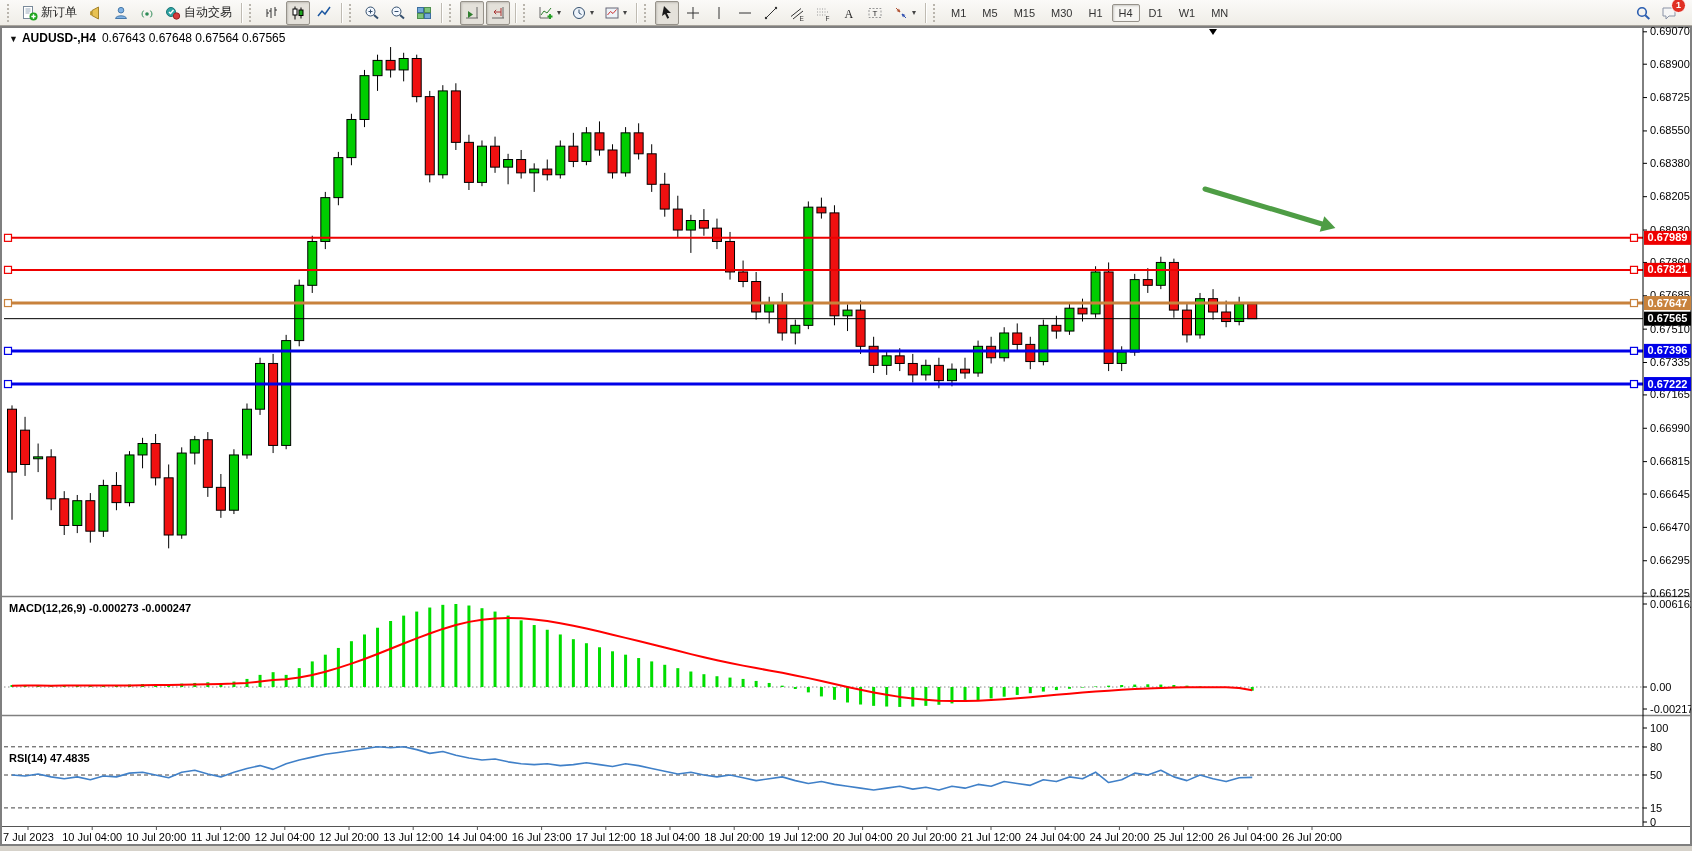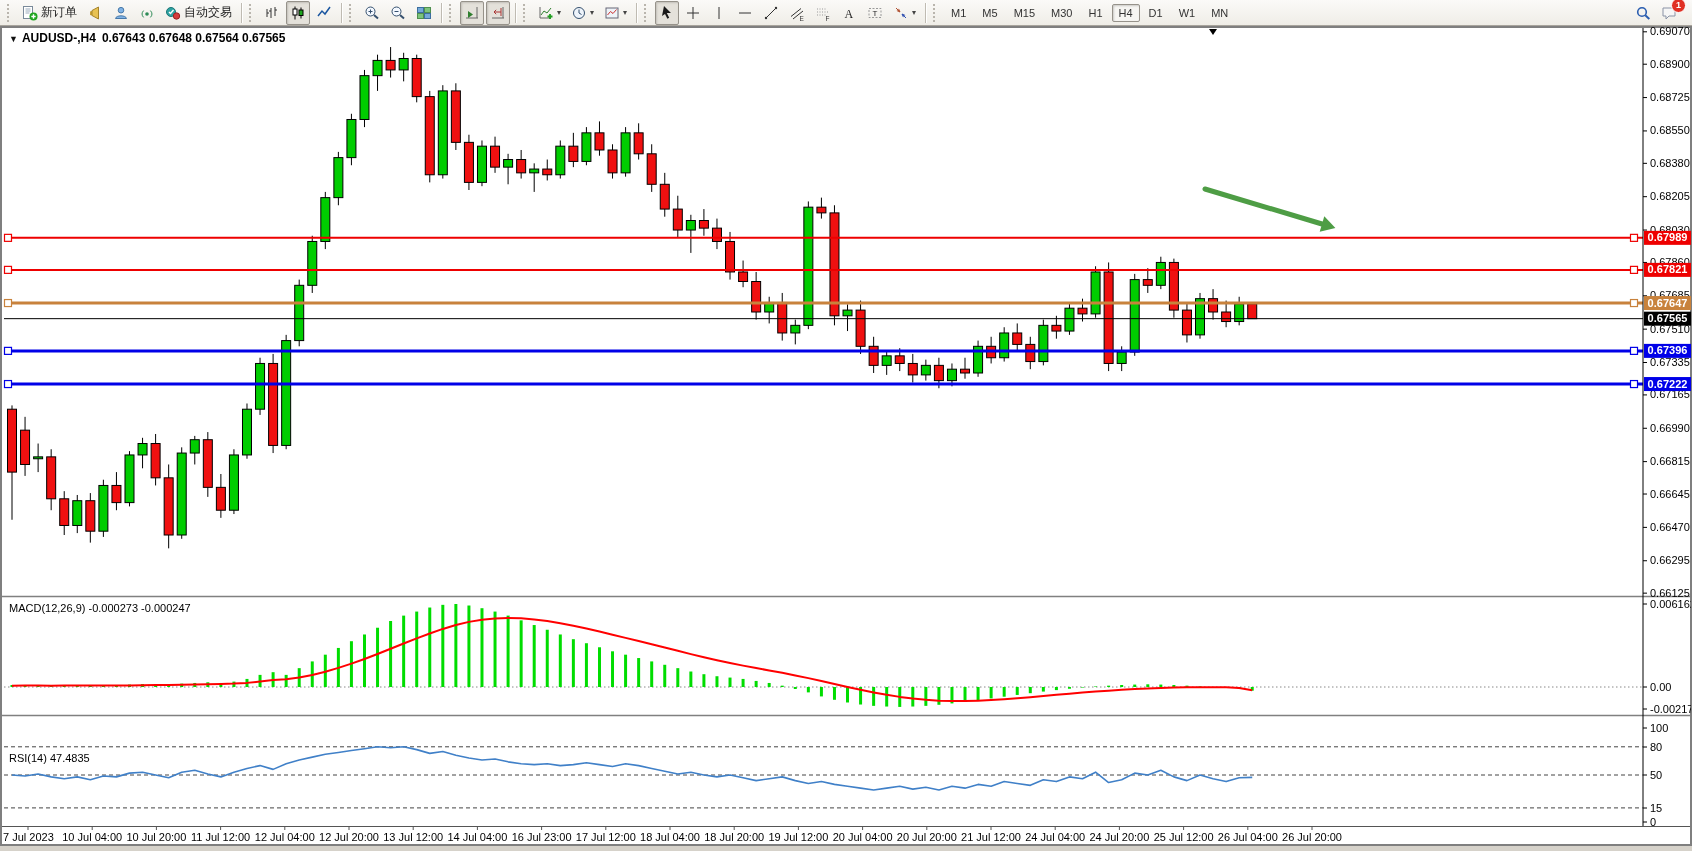--- a/index.html
+++ b/index.html
@@ -20,23 +20,23 @@
   .tfbtn.pressed{border:1px solid #96928a;background:#f6f5f2;box-shadow:inset 1px 1px 2px rgba(0,0,0,.18);}
   #toolbar-right{margin-left:auto;display:flex;align-items:center;margin-right:10px;}
   .badge{position:absolute;top:-4px;right:-6px;background:#e03024;color:#fff;font-size:9px;
     font-weight:bold;border-radius:50%;width:13px;height:13px;line-height:13px;text-align:center;border:1px solid #fff;}
   
   #chart-window{position:absolute;left:0;top:26px;width:1692px;height:820px;background:#ef4444;
     border:1px solid #7f7f7f;box-sizing:border-box;}
   #chart-svg{position:absolute;left:0;top:0;}
   .overlay{position:absolute;font-size:12px;color:#000;white-space:nowrap;z-index:5;}
   #chart-title{left:8px;top:4px;font-weight:bold;}
-  #chart-title .num{font-weight:bold;margin-left:6px;}
+  #chart-title .num{font-weight:normal;margin-left:6px;}
   #chart-title .dd{font-size:9px;margin-right:4px;color:#111;}
-  .ind-label{font-size:11px;font-weight:normal;text-align:right;}
+  .ind-label{font-size:11px;font-weight:bold;text-align:right;}
   #macd-label{left:8px;top:575px;}
   #rsi-label{left:8px;top:725px;}
 </style>
 </head>
 <body>
 
 <div id="toolbar">
     <span class="grip"></span>
     <div class="tbtn">
       <svg width="16" height="16" viewBox="0 0 16 16">

